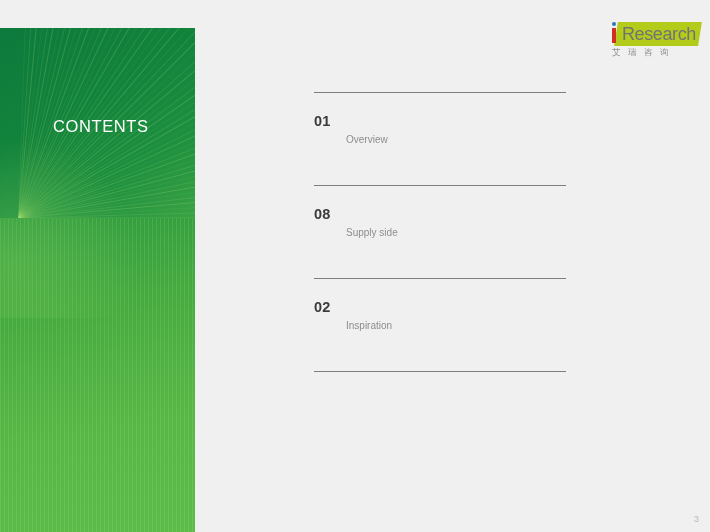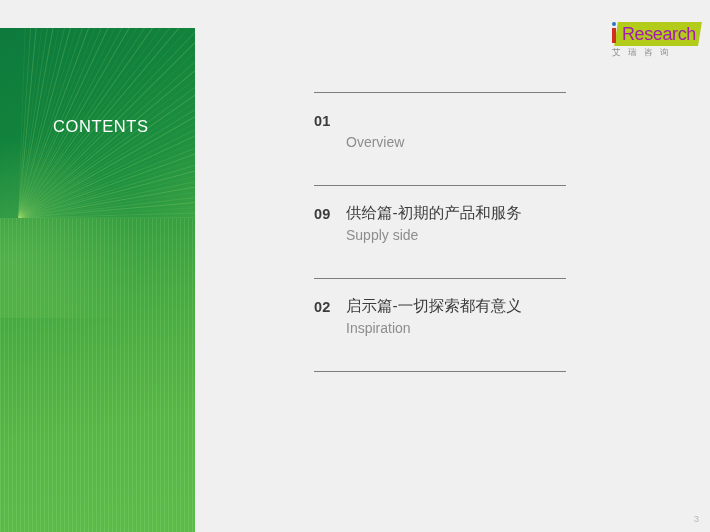--- a/index.html
+++ b/index.html
@@ -134,21 +134,21 @@
     width: 4px;
     height: 15px;
     background: #d03020;
     z-index: 3;
   }
   .logo-word {
     position: absolute;
     left: 22px;
     top: 6px;
     font-size: 18px;
-    color: #a21caf;
+    color: #737373;
     letter-spacing: -0.4px;
     z-index: 4;
     white-space: nowrap;
   }
   .logo-cn {
     position: absolute;
     left: 12px;
     top: 29px;
     font-size: 8.5px;
     color: #8e8e8e;
@@ -188,21 +188,21 @@
     left: 32px;
     top: 17px;
     font-size: 15.5px;
     color: #3b3b3b;
     white-space: nowrap;
   }
   .toc-sub {
     position: absolute;
     left: 32px;
     top: 41px;
-    font-size: 14px;
+    font-size: 10px;
     color: #8d8d8d;
     white-space: nowrap;
   }
 
   
   .page-num {
     position: absolute;
     right: 11px;
     bottom: 8px;
     font-size: 9.5px;
@@ -290,29 +290,27 @@
   <div class="toc">
     <div class="divider"></div>
 
     <div class="toc-row">
       <div class="toc-num">01</div>
       <div class="toc-sub">Overview</div>
     </div>
     <div class="divider"></div>
 
     <div class="toc-row">
-      <div class="toc-num">09</div>
-      <div class="toc-title">供给篇-初期的产品和服务</div>
+      <div class="toc-num">08</div>
       <div class="toc-sub">Supply side</div>
     </div>
     <div class="divider"></div>
 
     <div class="toc-row">
       <div class="toc-num">02</div>
-      <div class="toc-title">启示篇-一切探索都有意义</div>
       <div class="toc-sub">Inspiration</div>
     </div>
     <div class="divider"></div>
   </div>
 
   <div class="page-num">3</div>
 
 </div>
 
 </body></html>

